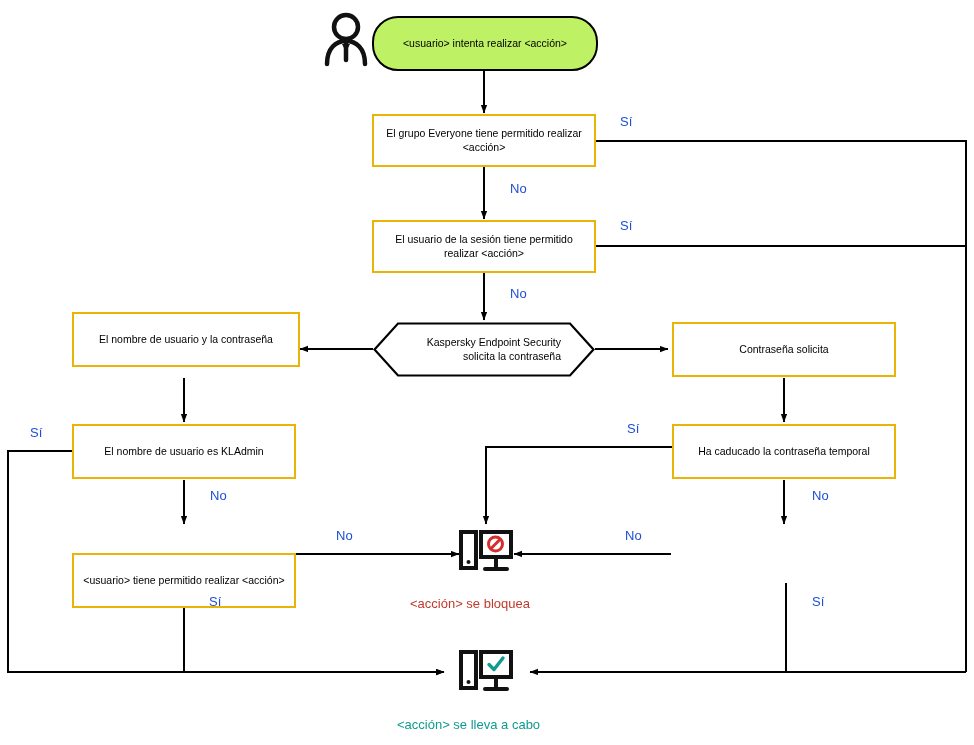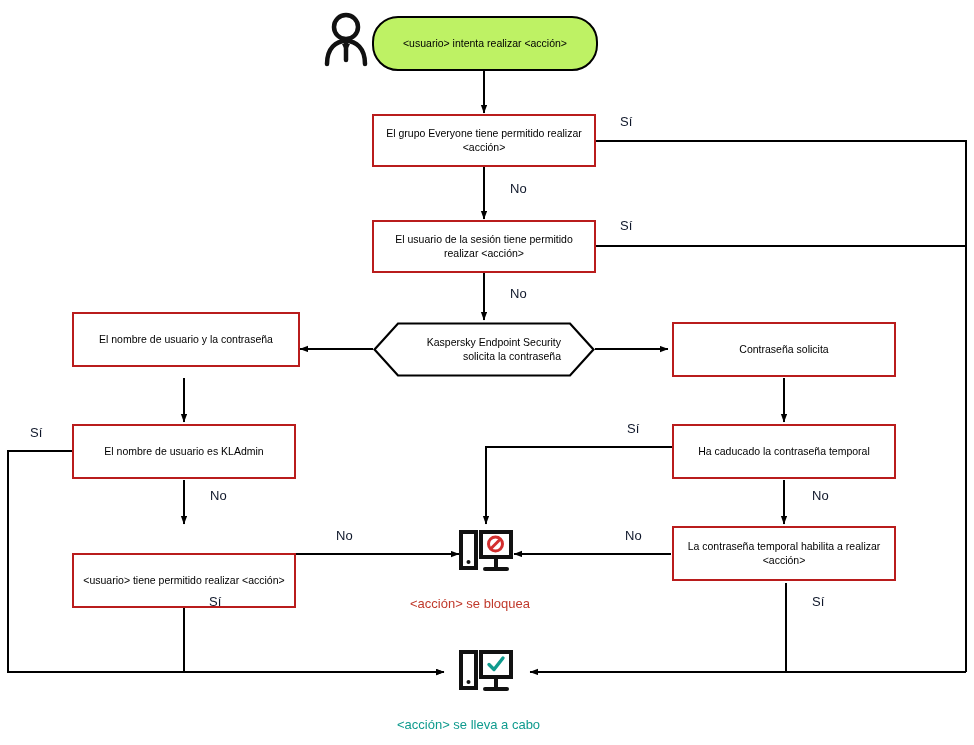--- a/index.html
+++ b/index.html
@@ -22,21 +22,21 @@
   #flow-svg {
     position: absolute;
     top: 0;
     left: 0;
     width: 974px;
     height: 745px;
   }
   .node-box {
     position: absolute;
     box-sizing: border-box;
-    border: 2px solid #b91c1c;
+    border: 2px solid #eab308;
     background: #ffffff;
     display: flex;
     align-items: center;
     justify-content: center;
     text-align: center;
     line-height: 1.25;
     color: #000000;
     font-size: 10.5px;
     padding: 2px 6px;
   }
@@ -75,21 +75,21 @@
     height: 100%;
     pointer-events: none;
   }
   .hex-label {
     position: relative;
     z-index: 2;
   }
   .edge-label {
     position: absolute;
     font-size: 13px;
-    color: #0f172a;
+    color: #1d4ed8;
     white-space: nowrap;
     line-height: 1;
   }
   .term-label {
     position: absolute;
     font-size: 13px;
     white-space: nowrap;
     line-height: 1;
     text-align: center;
   }
@@ -193,23 +193,20 @@
   </div>
 
   <div class="node-box" style="left:72px; top:424px; width:224px; height:55px;">
     <span>El nombre de usuario es KLAdmin</span>
   </div>
 
   <div class="node-box" style="left:72px; top:526px; width:224px; height:55px;margin-top:27px;">
     <span>&lt;usuario&gt; tiene permitido realizar &lt;acción&gt;</span>
   </div>
 
-  <div class="node-box" style="left:672px; top:526px; width:224px; height:55px;">
-    <span>La contraseña temporal habilita a realizar &lt;acción&gt;</span>
-  </div>
 
   <div class="edge-label" style="left:620px; top:115px;">Sí</div>
   <div class="edge-label" style="left:510px; top:182px;">No</div>
 
   <div class="edge-label" style="left:620px; top:219px;">Sí</div>
   <div class="edge-label" style="left:510px; top:287px;">No</div>
 
   <div class="edge-label" style="left:30px; top:426px;">Sí</div>
   <div class="edge-label" style="left:210px; top:489px;">No</div>
 

